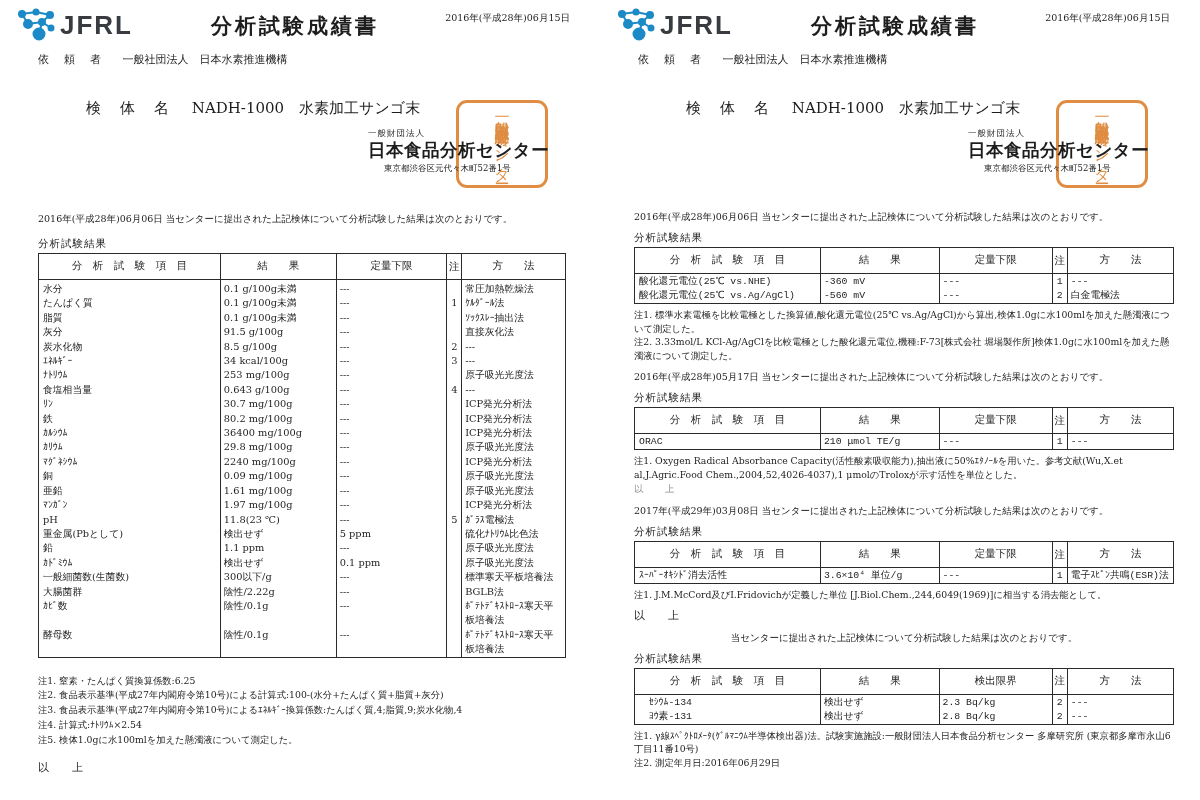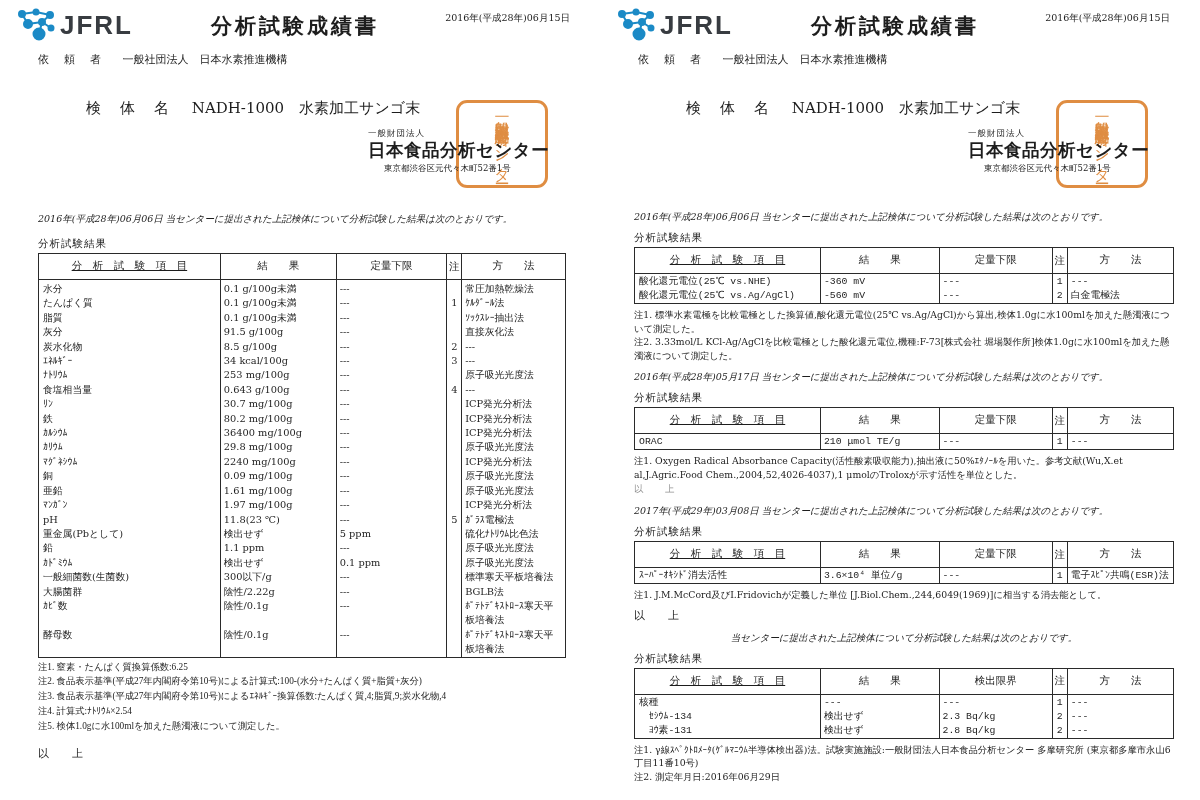--- a/index.html
+++ b/index.html
@@ -27,43 +27,43 @@
   .org-address{font-size:8.5px;margin-left:16px;margin-top:2px;}
   .seal{position:absolute;left:456px;top:100px;width:86px;height:82px;z-index:1;
         border:3px solid #dd8433;border-radius:11px;opacity:.92;overflow:hidden;}
   .seal-text{writing-mode:vertical-rl;font-size:15px;line-height:20px;letter-spacing:1px;
              color:#dd8433;height:76px;margin:3px auto 0 auto;text-align:center;}
 
   
   .flow{position:absolute;}
   #flow-left{top:212px;left:38px;width:528px;}
   #flow-right{top:210px;left:34px;width:540px;}
-  .sec-intro{font-size:9.5px;line-height:13px;font-style:italic;}
+  .sec-intro{font-size:9.5px;line-height:13px;}
   .sec-intro.center{text-align:center;}
   .sec-label{font-size:10.5px;margin-top:8px;margin-bottom:2px;letter-spacing:1px;}
   #flow-left .sec-label{margin-top:12px;}
   .section{margin-top:8px;}
   .section.first{margin-top:0;}
 
   table.rtable{width:100%;border-collapse:collapse;table-layout:fixed;margin-top:2px;
                border:1.5px solid #2a2a2a;}
   .rtable th{font-size:10.5px;font-weight:normal;text-align:center;padding:5px 0 6px 0;
              border-left:1px solid #2a2a2a;border-bottom:1.5px solid #2a2a2a;overflow:hidden;}
-  .rtable th:first-child{border-left:none;text-decoration:underline;}
+  .rtable th:first-child{border-left:none;}
   .rtable td{font-size:9.8px;vertical-align:top;padding:0 3px;border-left:1px solid #2a2a2a;
              white-space:pre-wrap;overflow:hidden;}
   .rtable td:first-child{border-left:none;padding-left:4px;}
   .rtable td.c-note,.rtable th.c-note{padding:0;text-align:center;}
   #flow-left .rtable td{line-height:14.4px;}
   #flow-right .rtable td{line-height:14px;font-family:Liberation Mono, monospace;}
   #flow-left .rtable tbody tr:first-child td{padding-top:2px;}
   #flow-right .rtable tbody tr:first-child td{padding-top:1px;}
 
   .notes{margin-top:4px;}
-  #flow-left .notes{margin-top:2px;font-family:Liberation Serif, serif;}
+  #flow-left .notes{margin-top:16px;}
   .note{font-size:9.3px;line-height:13.5px;}
   #flow-left .note{line-height:14.8px;}
   .closing{text-align:left;padding-right:22px;font-size:11px;letter-spacing:6px;margin-top:6px;}
   #flow-left .closing{margin-top:12px;}
   .closing.faint{opacity:.5;font-size:9.5px;margin-top:2px;}
 </style>
 </head>
 <body>
 
 <div class="seam"></div>
@@ -493,27 +493,20 @@
               <tr>
                 <th>分　析　試　験　項　目</th>
                 <th>結　　果</th>
                 <th>検出限界</th>
                 <th class="c-note">注</th>
                 <th>方　　法</th>
               </tr>
             </thead>
             <tbody>
               <tr>
-                <td>核種</td>
-                <td>---</td>
-                <td>---</td>
-                <td class="c-note">1</td>
-                <td>---</td>
-              </tr>
-              <tr>
                 <td>　ｾｼｳﾑ-134</td>
                 <td>検出せず</td>
                 <td>2.3 Bq/kg</td>
                 <td class="c-note">2</td>
                 <td>---</td>
               </tr>
               <tr>
                 <td>　ﾖｳ素-131</td>
                 <td>検出せず</td>
                 <td>2.8 Bq/kg</td>

